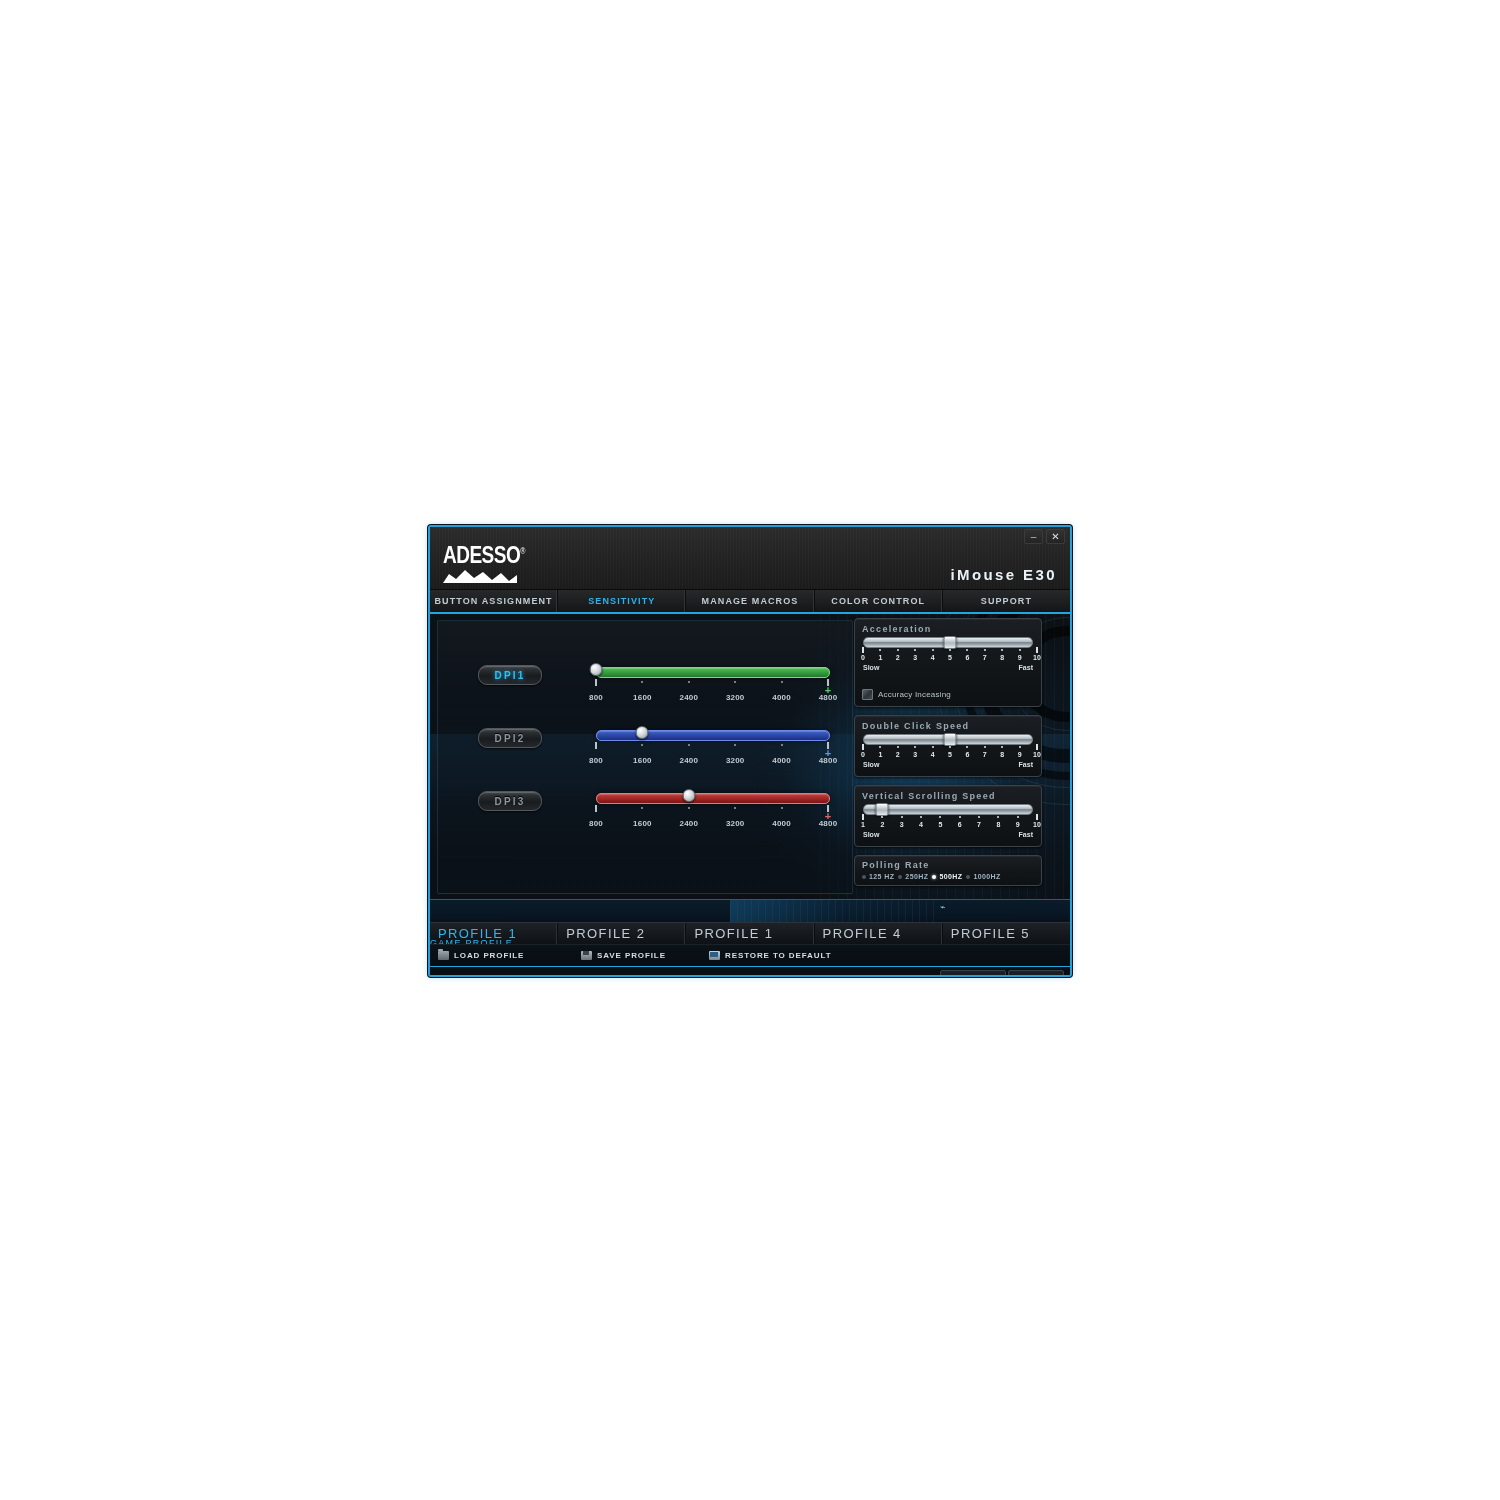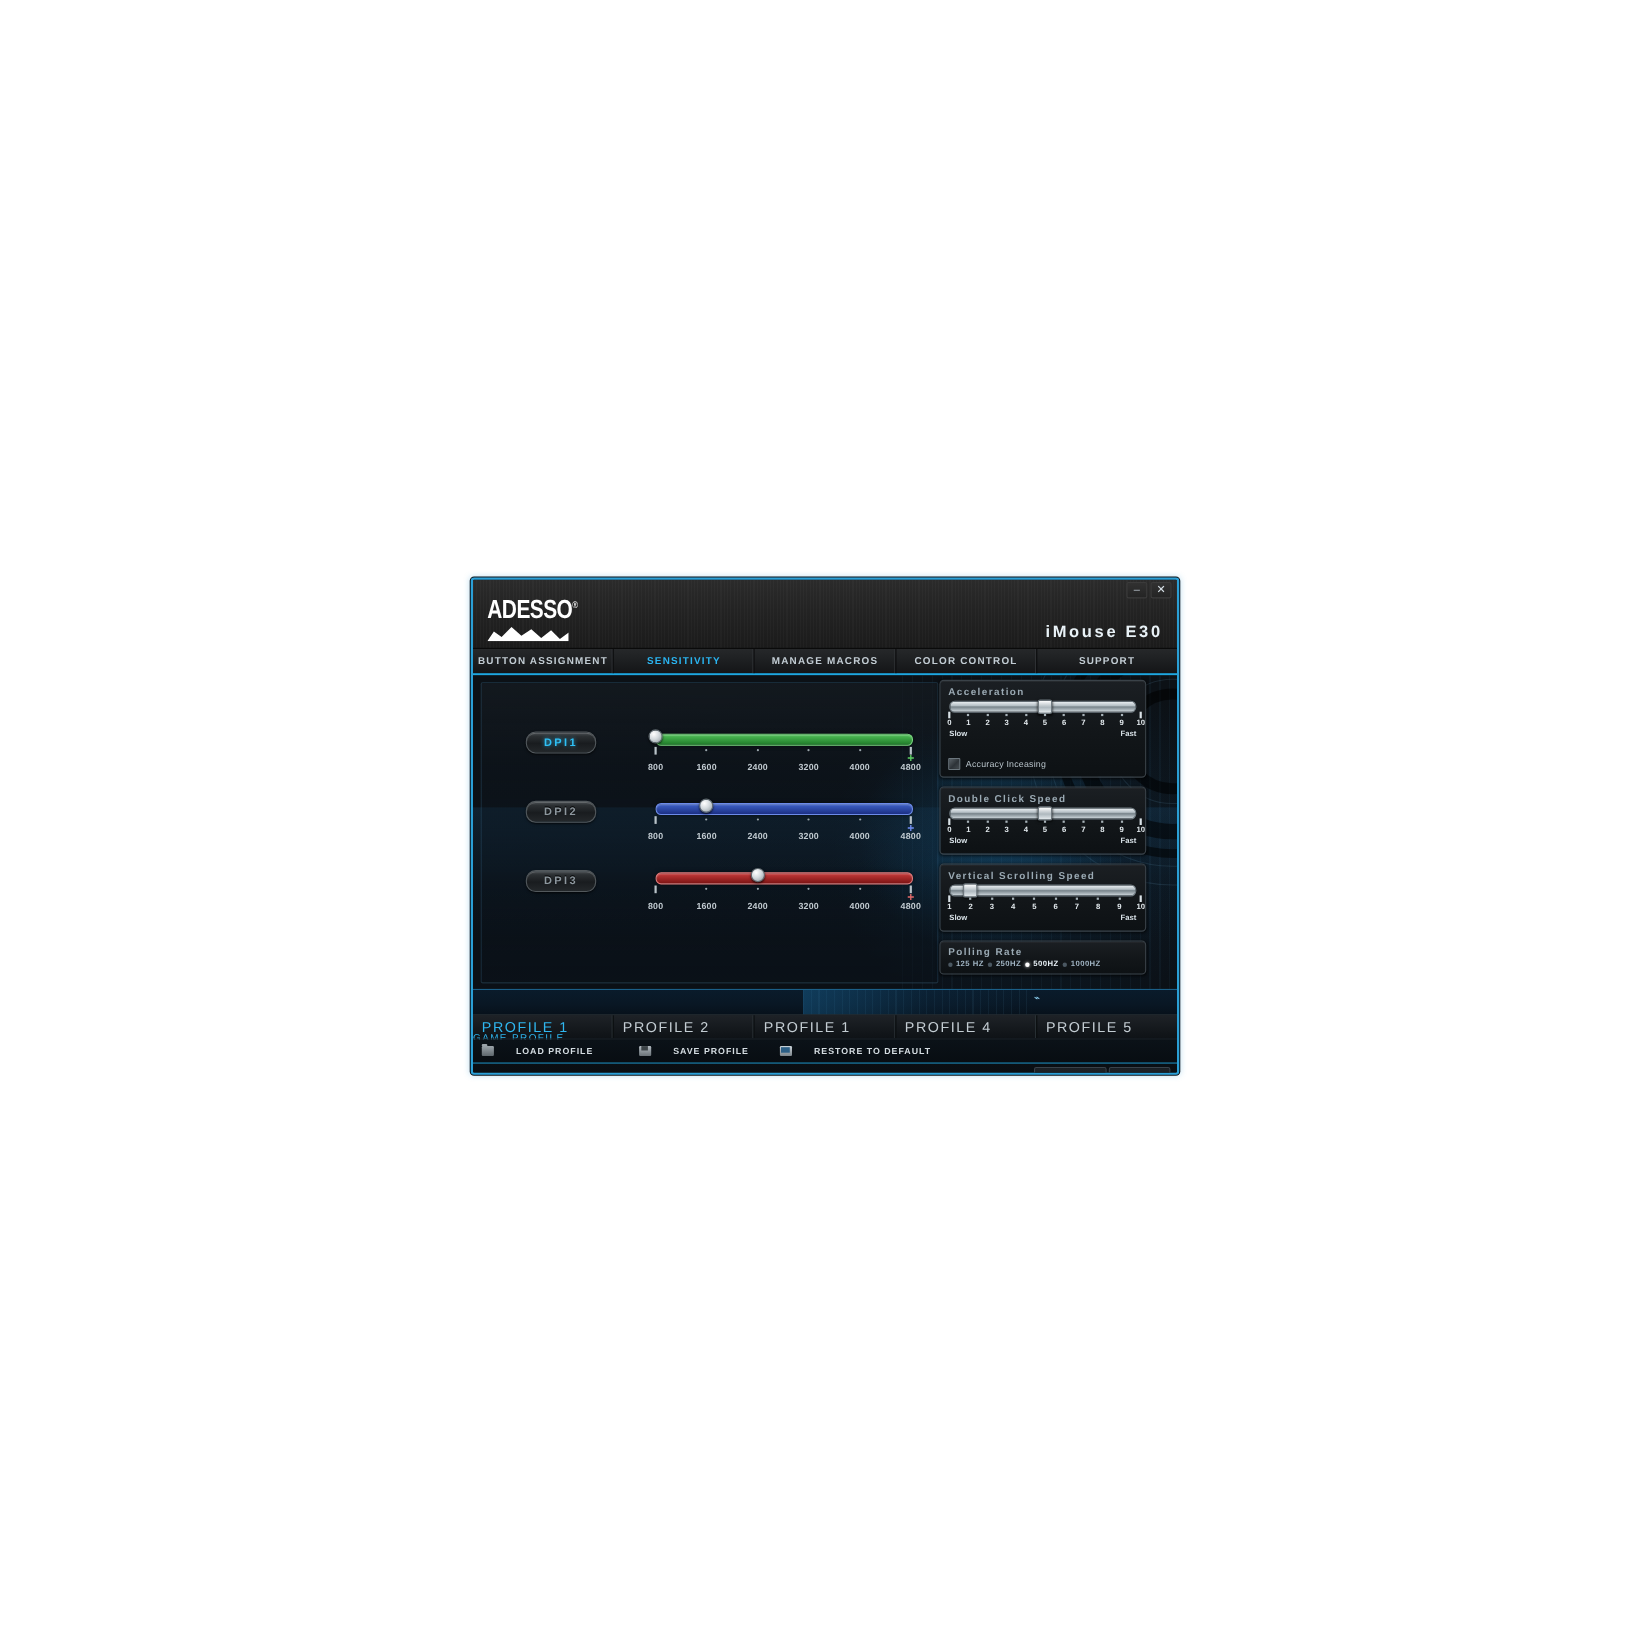--- a/index.html
+++ b/index.html
@@ -229,21 +229,21 @@
   }
   .prof-tab:last-child{border-right:none;box-shadow:none;}
   .prof-tab.active{color:#2fb6ef;}
 
   .action-bar{
     position:relative;display:flex;align-items:center;height:21px;
     background:linear-gradient(180deg,#0b1218 0%,#080d12 100%);
     border-top:1px solid #1a2228;
     border-bottom:1px solid #1ea7e0;
   }
-  .action{display:flex;align-items:center;gap:20px;padding-left:8px;}
+  .action{display:flex;align-items:center;gap:5px;padding-left:8px;}
   .action.a1{width:135px;}
   .action.a2{width:120px;}
   .ic{width:11px;height:9px;display:block;}
   .ic.folder{
     background:linear-gradient(180deg,#9aa3a9,#5e676d);
     border-radius:1px;position:relative;
   }
   .ic.folder:before{content:"";position:absolute;left:0;top:-2px;width:5px;height:2px;background:#9aa3a9;border-radius:1px 1px 0 0;}
   .ic.disk{background:linear-gradient(180deg,#b3bbc1,#6a7278);border-radius:1px;position:relative;}
   .ic.disk:before{content:"";position:absolute;left:2px;top:0;width:6px;height:4px;background:#3d4448;}

